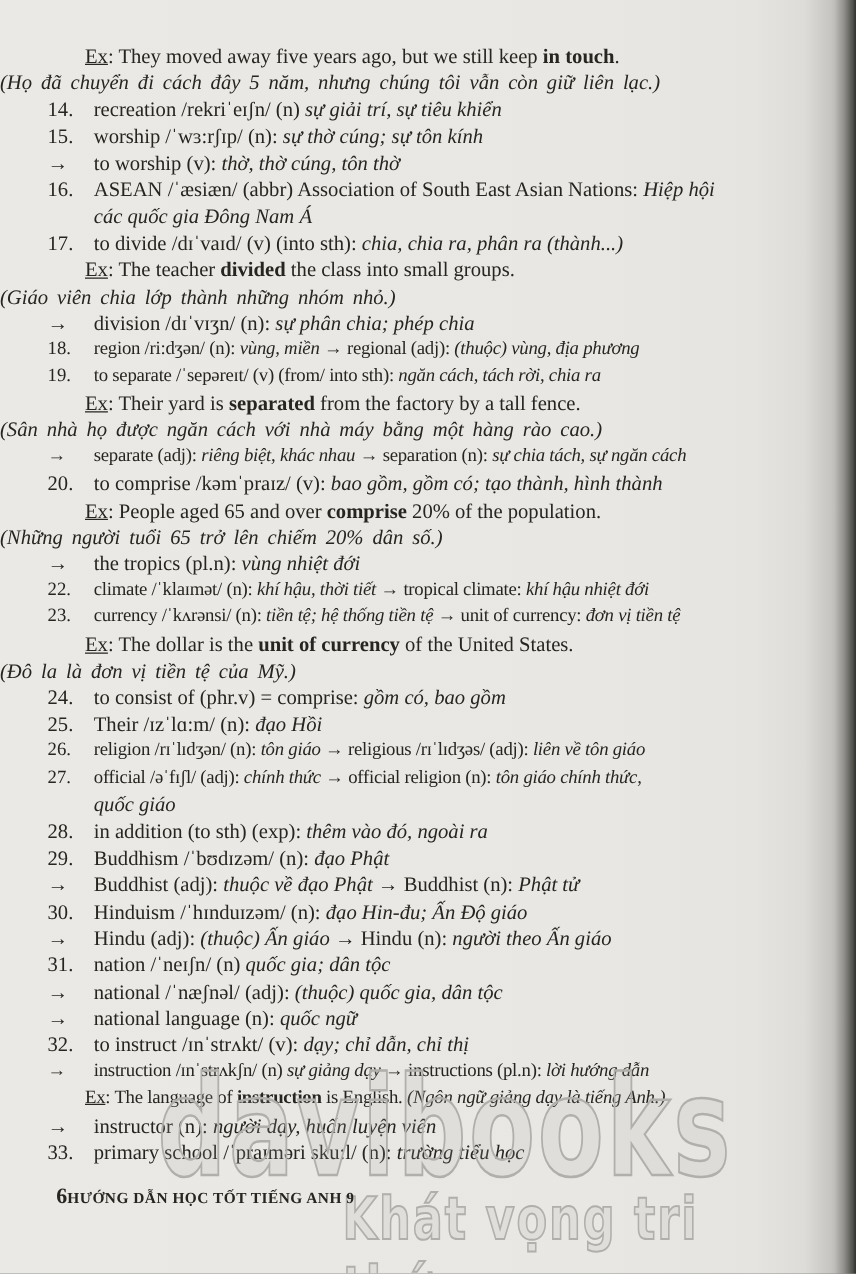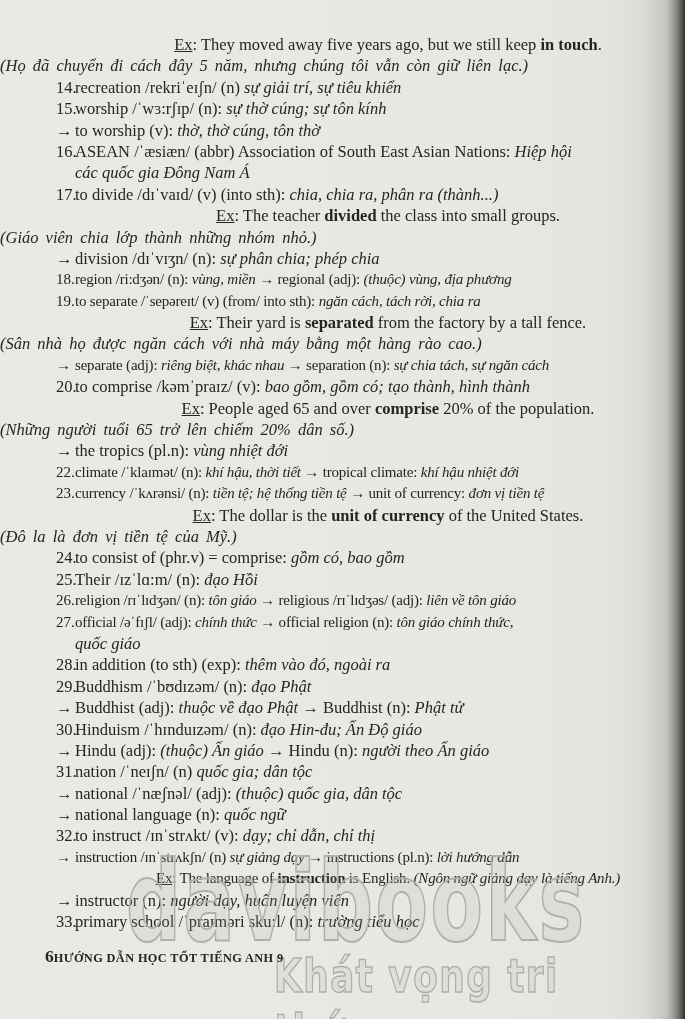--- a/index.html
+++ b/index.html
@@ -6,24 +6,24 @@
   html,body{margin:0;padding:0;background:#888;}
   .page{
     position:relative;width:685px;height:1019px;overflow:hidden;
     background:linear-gradient(90deg,#eae9e5 0%,#e8e7e3 70%,#e5e4e0 88%,#dddcd8 94%,#c2c1bd 97.5%,#8d8c88 99%,#55544f 100%);
     font-family:"Liberation Serif","DejaVu Serif",serif;
     font-size:16.5px;color:#26251f;
   }
   .content{position:absolute;left:0;top:34px;width:100%;}
   .line{position:relative;height:21.4px;line-height:21.4px;white-space:nowrap;}
   .line.entry,.line.arrow,.line.cont{padding-left:75px;}
-  .line.ex{padding-left:91px;text-align:center;}
+  .line.ex{padding-left:68px;}
   .line.trans{word-spacing:3px;}
   .line.tight{font-size:15px;letter-spacing:-0.2px;}
-  .marker{position:absolute;left:56px;letter-spacing:0;}
+  .marker{position:absolute;left:38px;letter-spacing:0;}
   .s-r{font-style:normal;}
   .s-b{font-weight:bold;}
   .s-i{font-style:italic;}
   .s-u{text-decoration:underline;}
   .footer{position:absolute;left:45px;top:946px;display:flex;align-items:baseline;}
   .footer .num{font-weight:bold;font-size:17.5px;}
   .footer .title{font-weight:bold;font-size:12.3px;letter-spacing:0.4px;}
   .wm{position:absolute;pointer-events:none;font-family:"DejaVu Sans","Liberation Sans",sans-serif;font-weight:bold;
       color:rgba(178,177,173,0.16);-webkit-text-stroke:2px #b0afab;}
   .wm-brand{left:126px;top:838px;font-size:110px;letter-spacing:3px;transform:scaleX(0.70);transform-origin:left top;}

